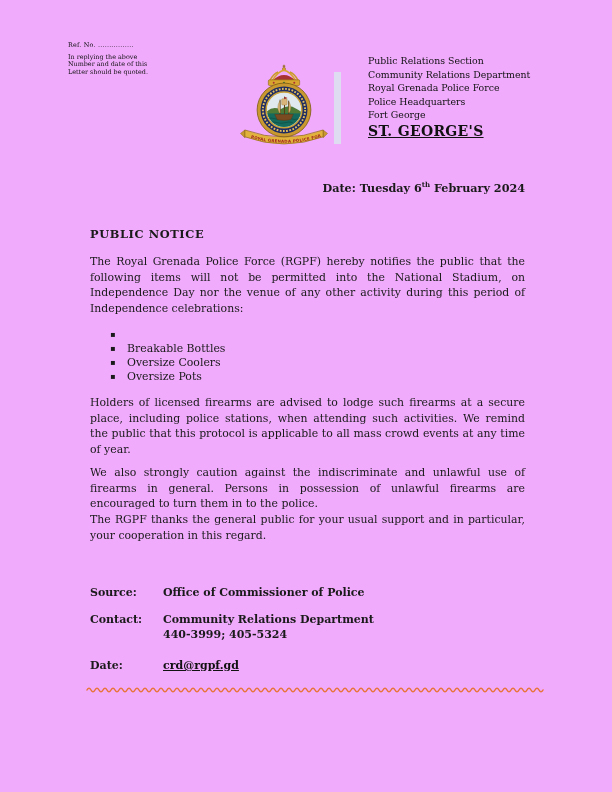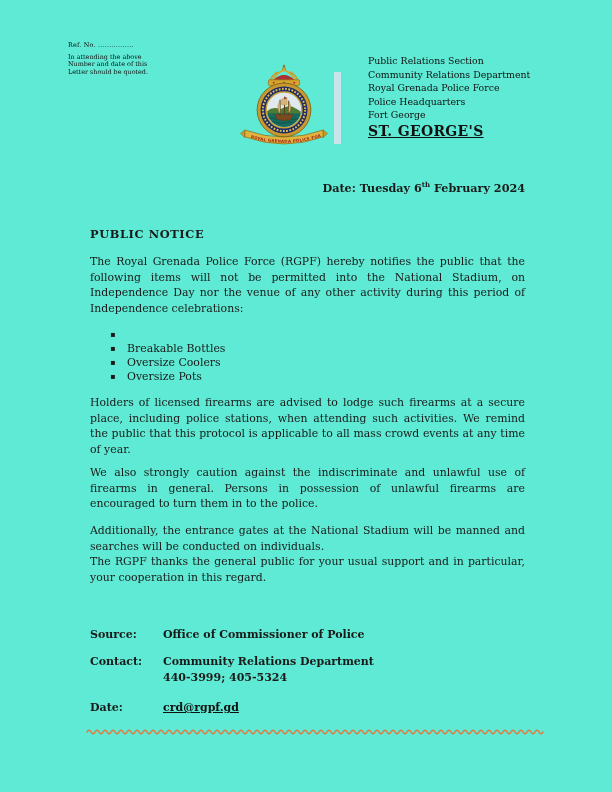--- a/index.html
+++ b/index.html
@@ -1,17 +1,17 @@
 <!DOCTYPE html>
 <html><head>
 <meta charset="utf-8">
 <style>
   html,body{margin:0;padding:0;background:#ffffff;}
   .page{
-    position:relative;width:612px;height:792px;margin:0 auto;background:#5eead4;
+    position:relative;width:612px;height:792px;margin:0 auto;background:#f0abfc;
     font-family:"DejaVu Serif","Liberation Serif",serif;color:#1a1a1a;overflow:hidden;
   }
   
   .ref-block{position:absolute;left:68px;top:42px;width:110px;font-size:6.4px;line-height:7.6px;color:#111;}
   .ref-block .ref-line{margin-bottom:4px;letter-spacing:.2px;}
   
   .crest{position:absolute;left:237px;top:64px;width:94px;height:88px;}
   .crest-shadow{position:absolute;left:334px;top:72px;width:7px;height:72px;background:#d9e4ee;opacity:.85;}
   
   .hdr-right{position:absolute;left:368px;top:54px;width:200px;font-size:9.4px;line-height:13.6px;color:#111;}
@@ -37,21 +37,21 @@
   .email-row{margin-top:15px;}
   .divider{margin-top:9px;margin-left:-4px;}
 </style>
 </head>
 <body>
 
 <div class="page">
 
   <div class="ref-block">
     <div class="ref-line">Ref. No. ................</div>
-    <div>In attending the above</div>
+    <div>In replying the above</div>
     <div>Number and date of this</div>
     <div>Letter should be quoted.</div>
   </div>
 
   <div class="crest">
     <svg width="94" height="88" viewBox="0 0 96 90" xmlns="http://www.w3.org/2000/svg">
 
       <g>
         <path d="M46.7,2.2 h2.6 M48,0.8 v3" stroke="#8a6410" stroke-width="1" fill="none"></path>
         <circle cx="48" cy="5.2" r="1.7" fill="#D8A62E" stroke="#8a6410" stroke-width="0.5"></circle>
@@ -128,21 +128,20 @@
         <span>Oversize Coolers</span>
       </div>
       <div class="bullet-row">
         <span class="bullet-glyph">▪</span>
         <span>Oversize Pots</span>
       </div>
     </div>
 
     <div class="para">Holders of licensed firearms are advised to lodge such firearms at a secure place, including police stations, when attending such activities. We remind the public that this protocol is applicable to all mass crowd events at any time of year.</div>
     <div class="para tight">We also strongly caution against the indiscriminate and unlawful use of firearms in general. Persons in possession of unlawful firearms are encouraged to turn them in to the police.</div>
-    <div class="para">Additionally, the entrance gates at the National Stadium will be manned and searches will be conducted on individuals.</div>
     <div class="para loose">The RGPF thanks the general public for your usual support and in particular, your cooperation in this regard.</div>
 
     <div class="footer">
       <div class="f-row">
         <div class="f-label">Source:</div>
         <div class="f-val">Office of Commissioner of Police</div>
       </div>
       <div class="f-row">
         <div class="f-label">Contact:</div>
         <div class="f-val">

